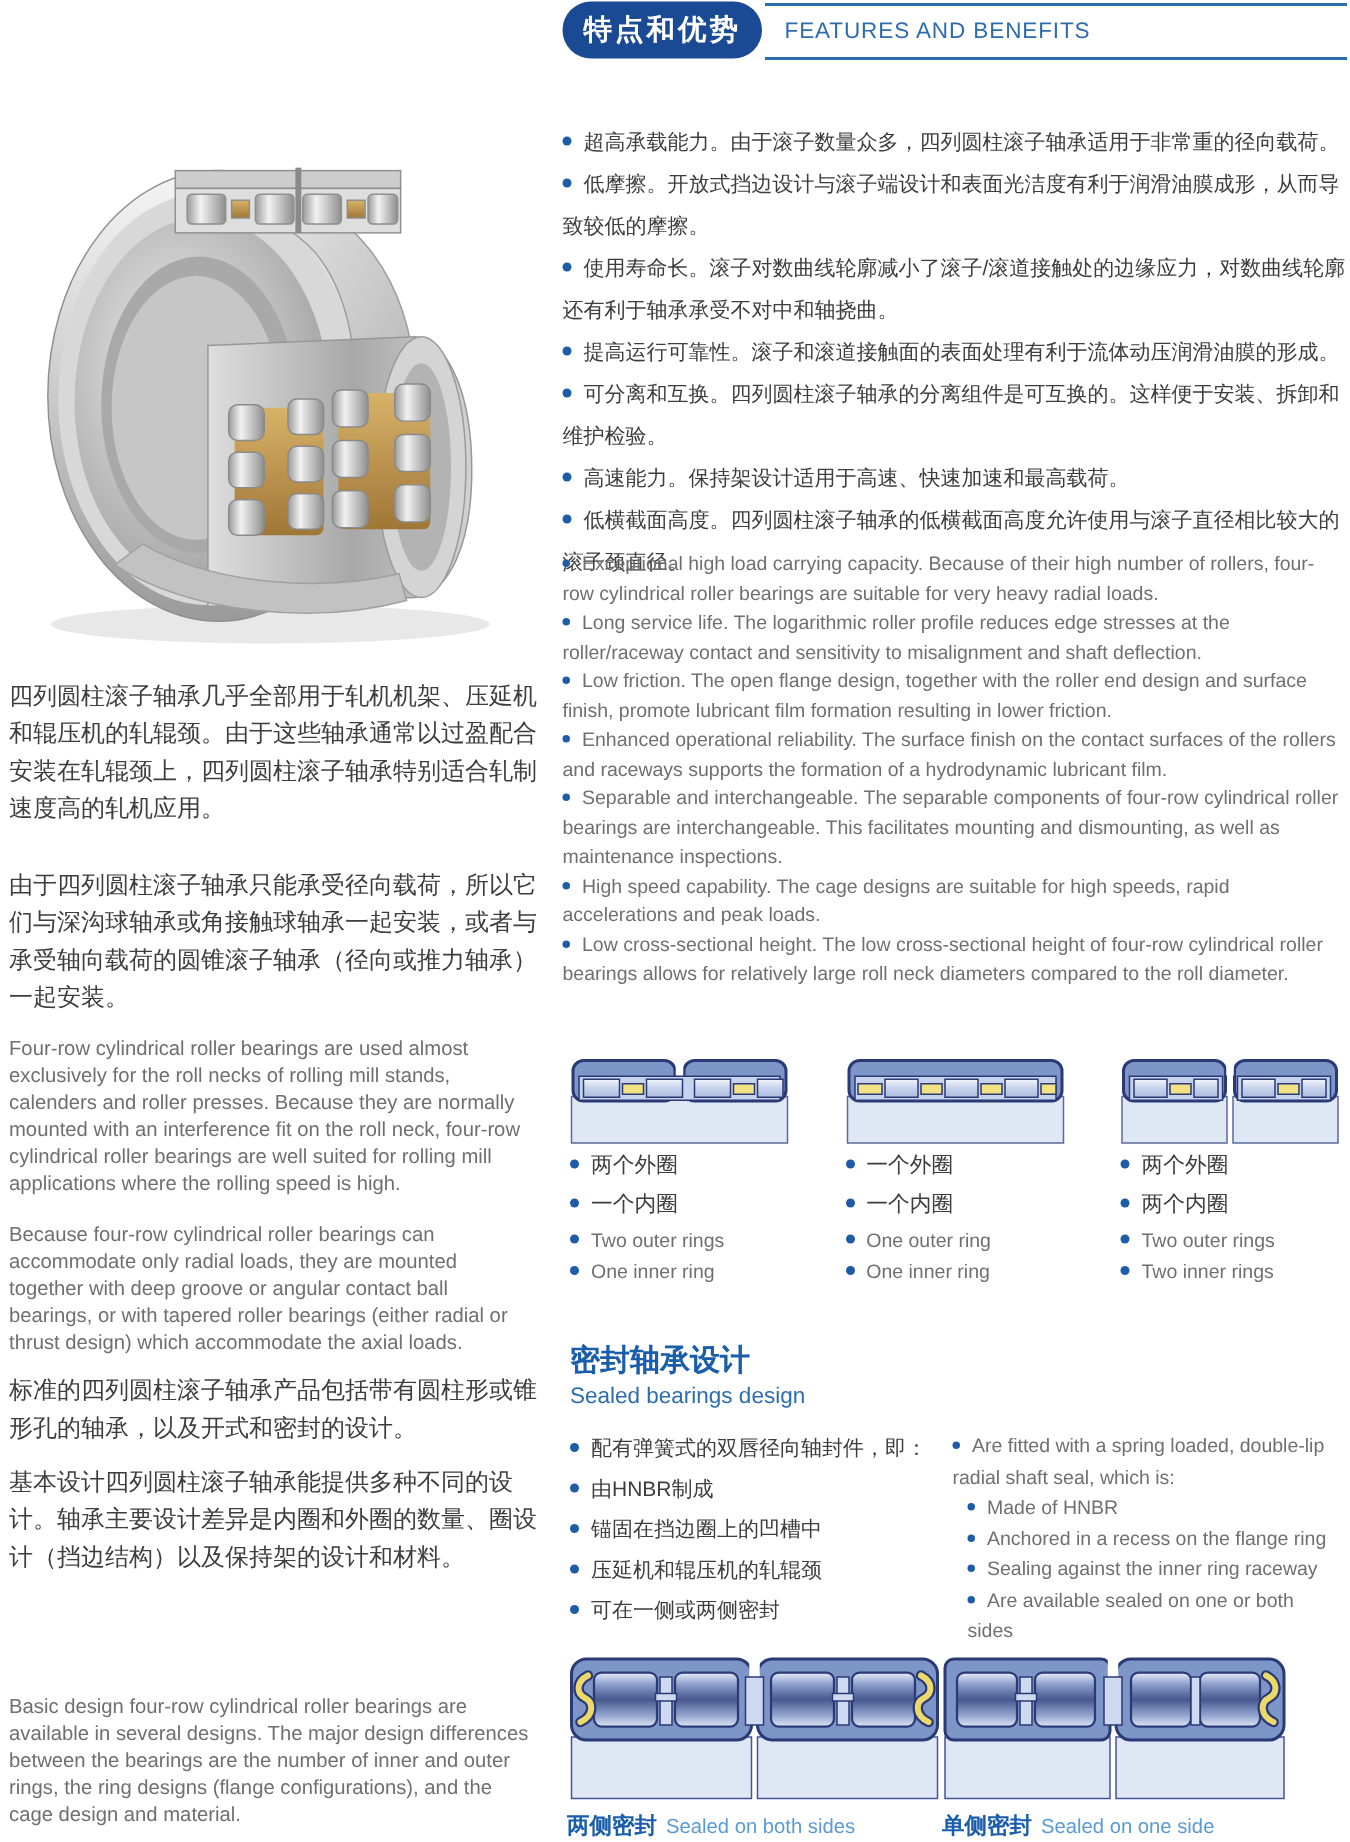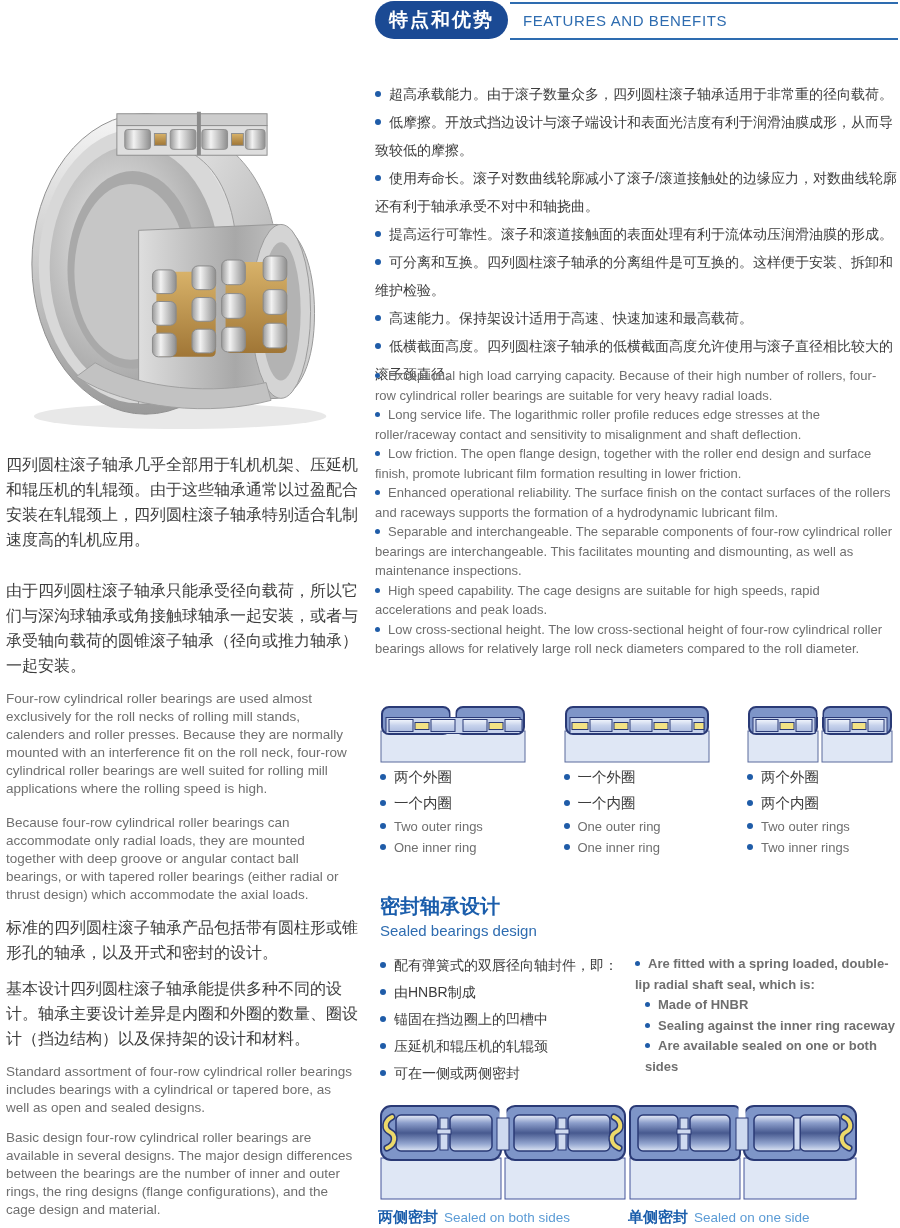--- a/index.html
+++ b/index.html
@@ -35,21 +35,21 @@
   .design-card{width:148px;}
   .design-card svg{display:block;width:146px;height:60px;}
   .dl-zh{margin-top:16px;font-size:14.5px;line-height:26px;color:#3d3d3d;}
   .dl-en{margin-top:6px;font-size:13px;line-height:21px;color:#6f6f6f;}
   .dl-en li::before{width:5px;height:5px;}
 
   
   .sealed-heading{position:absolute;left:380px;top:893px;margin:0;font-size:20px;font-weight:bold;color:#1a5dab;}
   .sealed-sub{position:absolute;left:380px;top:922px;margin:0;font-size:15px;color:#2e6cb0;font-weight:normal;}
   #sealed-zh{position:absolute;left:380px;top:952px;width:255px;font-size:14px;line-height:27px;color:#3d3d3d;}
-  #sealed-en{position:absolute;left:635px;top:954px;width:260px;font-size:13px;line-height:20.5px;color:#6f6f6f;font-weight:bold;}
+  #sealed-en{position:absolute;left:635px;top:954px;width:260px;font-size:13px;line-height:20.5px;color:#6f6f6f;}
   #sealed-en li::before{width:5px;height:5px;}
   #sealed-en li.sub{margin-left:10px;}
 
   .sealed-figs{position:absolute;left:378px;top:1102px;width:512px;display:flex;}
   .fig1{width:250px;margin-right:29px;}
   .fig2{width:230px;}
   .fig1 svg,.fig2 svg{display:block;height:98px;}
   .fig-caption{margin-top:8px;text-align:left;white-space:nowrap;}
   .fig-caption .czh{font-size:15px;font-weight:bold;color:#1a5dab;}
   .fig-caption .cen{font-size:13.5px;color:#5b9bd5;margin-left:6px;}
@@ -159,21 +159,20 @@
 
     <path d="M 55,296 C 108,330 192,336 252,320 L 247,302 C 196,314 122,310 74,282 Z" fill="#c2c2c2" stroke="#a0a0a0"></path>
   </svg>
 
   <p class="p zh" id="zh1">四列圆柱滚子轴承几乎全部用于轧机机架、压延机和辊压机的轧辊颈。由于这些轴承通常以过盈配合安装在轧辊颈上，四列圆柱滚子轴承特别适合轧制速度高的轧机应用。</p>
   <p class="p zh" id="zh2">由于四列圆柱滚子轴承只能承受径向载荷，所以它们与深沟球轴承或角接触球轴承一起安装，或者与承受轴向载荷的圆锥滚子轴承（径向或推力轴承）一起安装。</p>
   <p class="p en" id="en1">Four-row cylindrical roller bearings are used almost exclusively for the roll necks of rolling mill stands, calenders and roller presses. Because they are normally mounted with an interference fit on the roll neck, four-row cylindrical roller bearings are well suited for rolling mill applications where the rolling speed is high.</p>
   <p class="p en" id="en2">Because four-row cylindrical roller bearings can accommodate only radial loads, they are mounted together with deep groove or angular contact ball bearings, or with tapered roller bearings (either radial or thrust design) which accommodate the axial loads.</p>
   <p class="p zh" id="zh3">标准的四列圆柱滚子轴承产品包括带有圆柱形或锥形孔的轴承，以及开式和密封的设计。</p>
   <p class="p zh" id="zh4">基本设计四列圆柱滚子轴承能提供多种不同的设计。轴承主要设计差异是内圈和外圈的数量、圈设计（挡边结构）以及保持架的设计和材料。</p>
-  <p class="p en" id="en3">Standard assortment of four-row cylindrical roller bearings includes bearings with a cylindrical or tapered bore, as well as open and sealed designs.</p>
   <p class="p en" id="en4">Basic design four-row cylindrical roller bearings are available in several designs. The major design differences between the bearings are the number of inner and outer rings, the ring designs (flange configurations), and the cage design and material.</p>
 
   <ul class="blt" id="features-zh">
     <li>超高承载能力。由于滚子数量众多，四列圆柱滚子轴承适用于非常重的径向载荷。</li>
     <li>低摩擦。开放式挡边设计与滚子端设计和表面光洁度有利于润滑油膜成形，从而导致较低的摩擦。</li>
     <li>使用寿命长。滚子对数曲线轮廓减小了滚子/滚道接触处的边缘应力，对数曲线轮廓还有利于轴承承受不对中和轴挠曲。</li>
     <li>提高运行可靠性。滚子和滚道接触面的表面处理有利于流体动压润滑油膜的形成。</li>
     <li>可分离和互换。四列圆柱滚子轴承的分离组件是可互换的。这样便于安装、拆卸和维护检验。</li>
     <li>高速能力。保持架设计适用于高速、快速加速和最高载荷。</li>
     <li>低横截面高度。四列圆柱滚子轴承的低横截面高度允许使用与滚子直径相比较大的滚子颈直径。</li>
@@ -270,20 +269,21 @@
   <ul class="blt" id="sealed-zh">
     <li>配有弹簧式的双唇径向轴封件，即：</li>
     <li>由HNBR制成</li>
     <li>锚固在挡边圈上的凹槽中</li>
     <li>压延机和辊压机的轧辊颈</li>
     <li>可在一侧或两侧密封</li>
   </ul>
   <ul class="blt" id="sealed-en">
     <li>Are fitted with a spring loaded, double-lip radial shaft seal, which is:</li>
     <li class="sub">Made of HNBR</li>
+    <li class="sub">Anchored in a recess on the flange ring</li>
     <li class="sub">Sealing against the inner ring raceway</li>
     <li class="sub">Are available sealed on one or both sides</li>
   </ul>
 
   <div class="sealed-figs">
 
     <figure class="fig1" style="margin:0">
       <svg viewBox="0 0 250 98">
         <rect x="3" y="56" width="120" height="41" fill="#dfe7f5" stroke="#44549a" stroke-width="1"></rect>
         <rect x="127" y="56" width="120" height="41" fill="#dfe7f5" stroke="#44549a" stroke-width="1"></rect>

